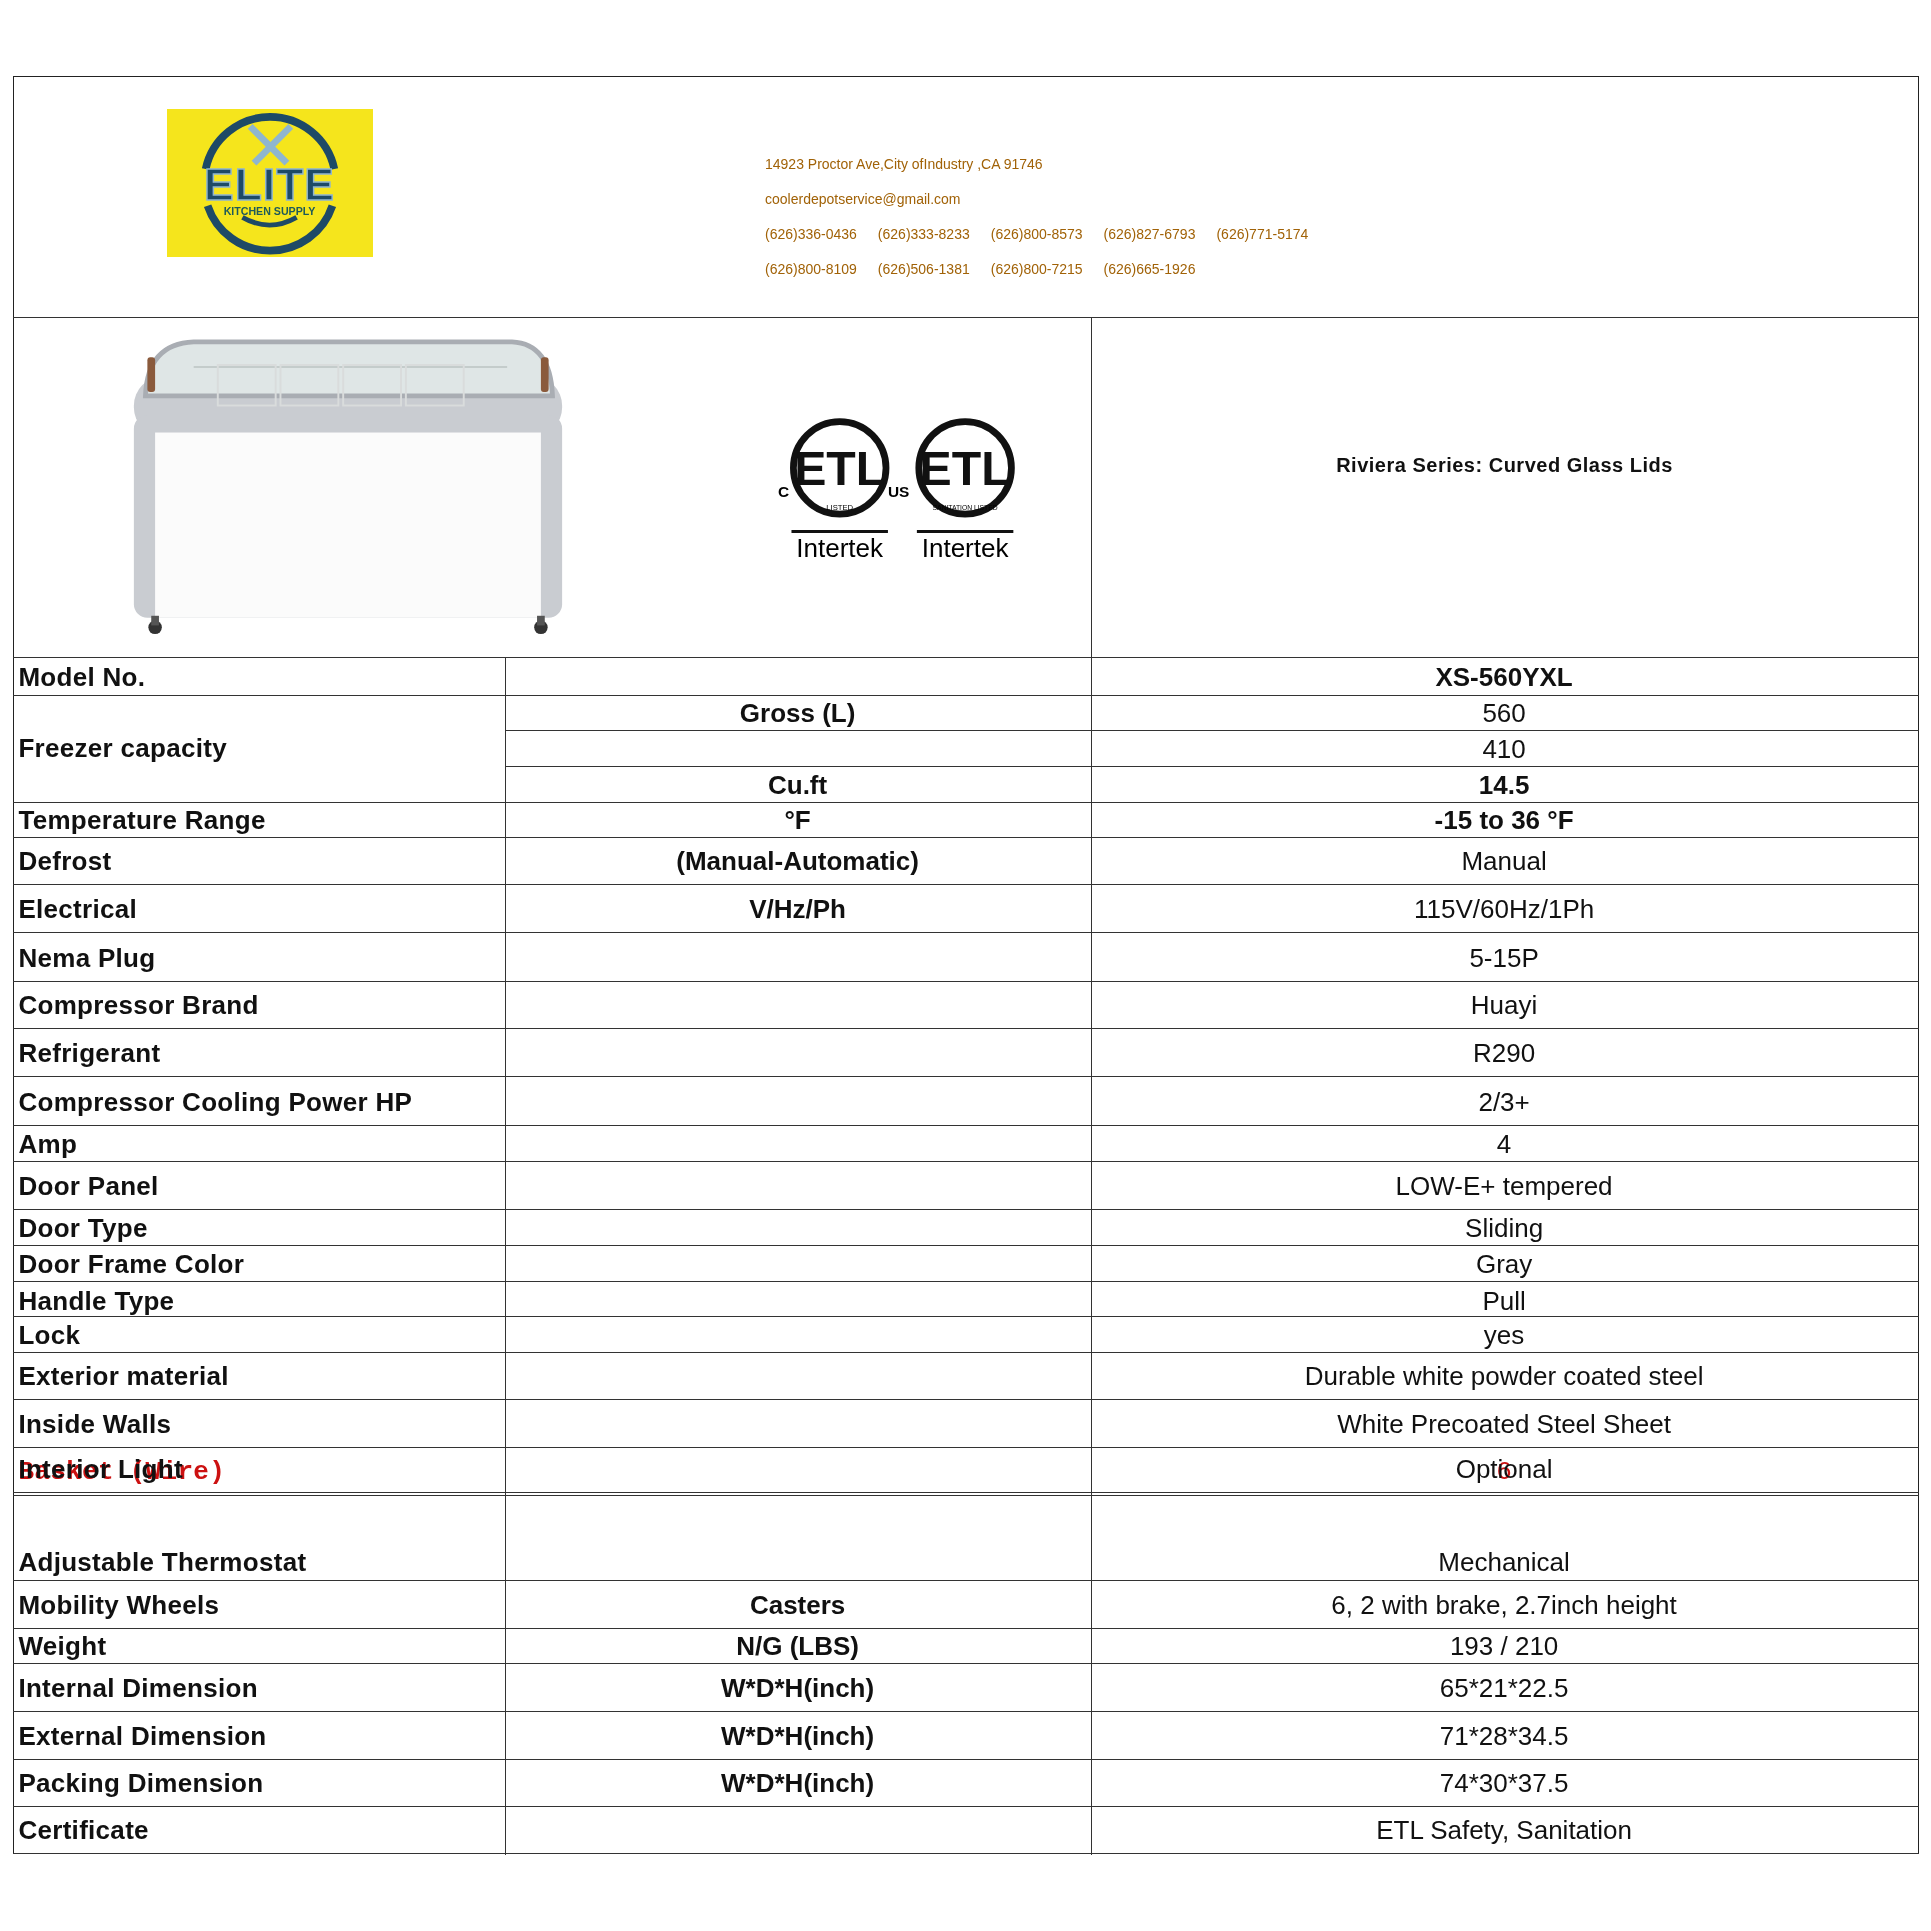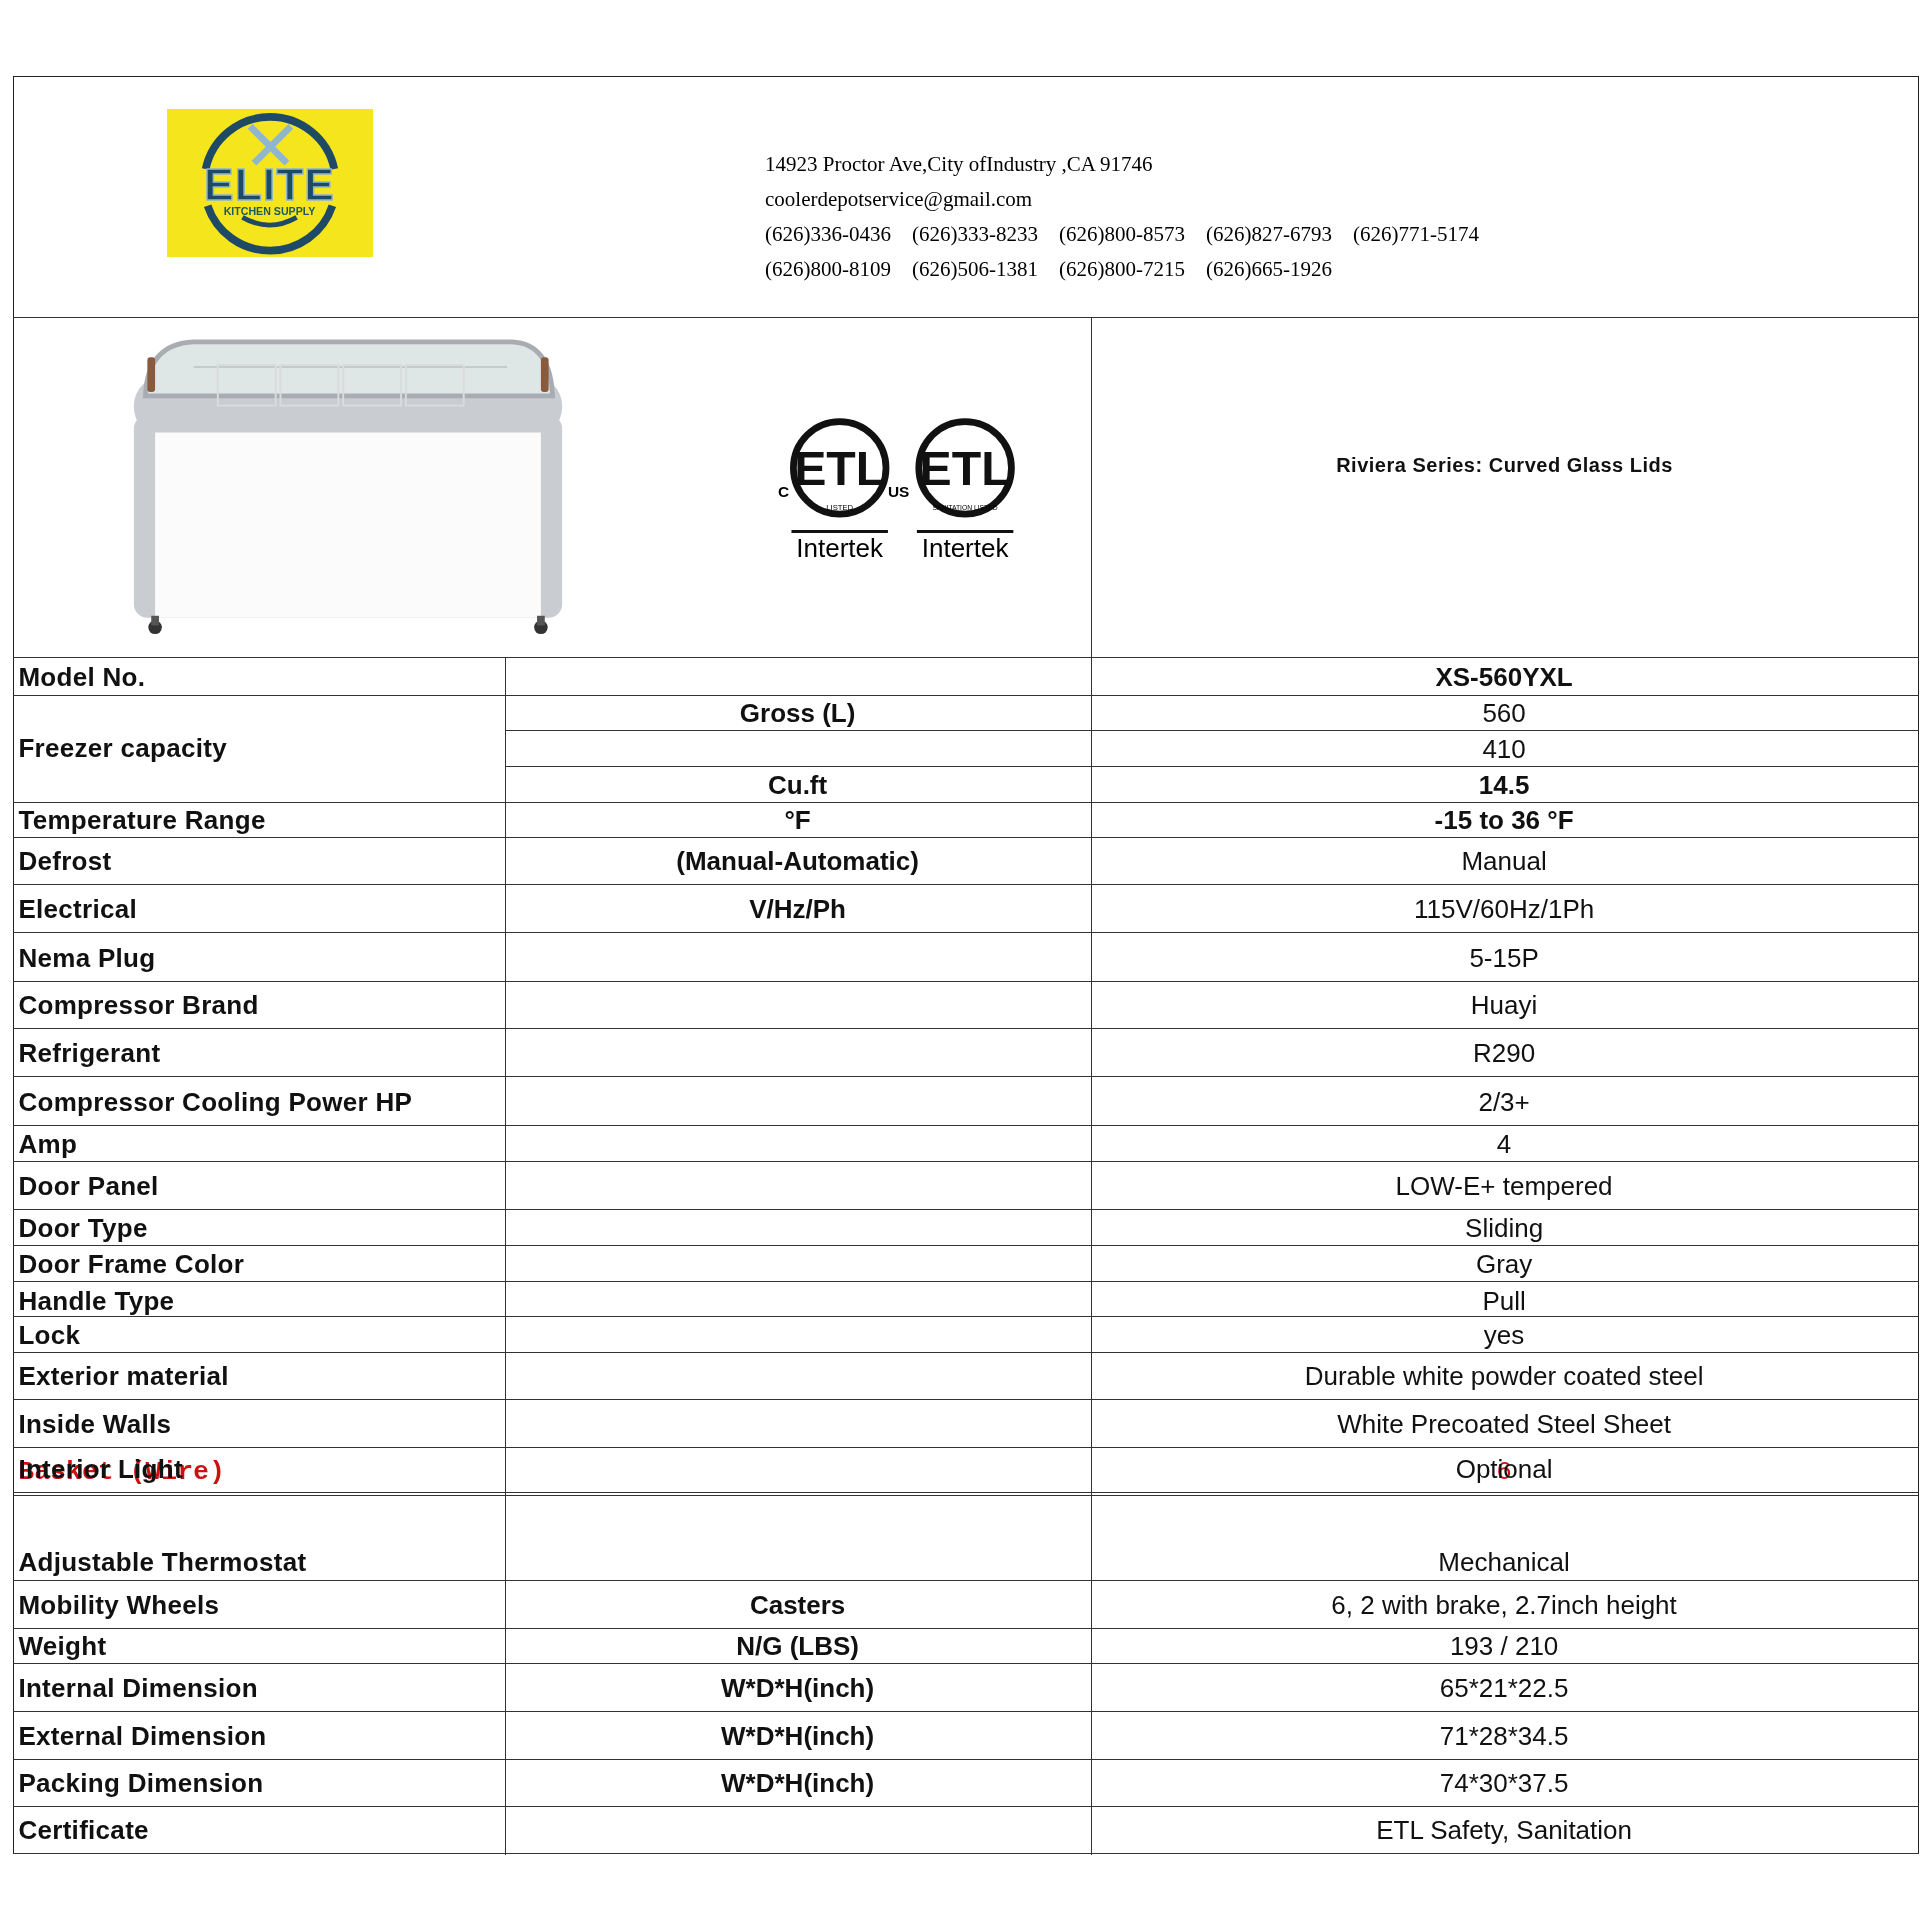--- a/index.html
+++ b/index.html
@@ -6,21 +6,21 @@
   body { width:1931px; height:1931px; position:relative; overflow:hidden;
          font-family:"Liberation Sans", sans-serif; color:#111; }
   .sheet { position:absolute; left:12.6px; top:76px; width:1906px; height:1778px;
            border:1.9px solid #222; box-sizing:border-box; }
   .hline { position:absolute; height:0; border-top:1.9px solid #333; }
   .vline { position:absolute; width:0; border-left:1.4px solid #333; }
 
   
   .logo { position:absolute; left:167px; top:109px; width:206px; height:148px;
           background:#f5e51c; }
-  .contact { position:absolute; left:765px; top:147px; font-size:21px; line-height:35px; color:#000000;font-family:Liberation Serif, serif; }
+  .contact { position:absolute; left:765px; top:147px; font-size:14px; line-height:35px; color:#a16207; }
   .contact .phones { display:flex; gap:21px; }
 
   
   .freezer { position:absolute; left:126px; top:338px; width:444px; height:299px; }
   .etl { position:absolute; left:772px; top:410px; width:256px; height:164px; }
   .series-title { position:absolute; left:1091px; top:454px; width:827px; text-align:center;
                   font-size:20px; font-weight:bold; letter-spacing:0.5px; }
 
   
   .row { position:absolute; left:12.6px; width:1906px; box-sizing:border-box; }

